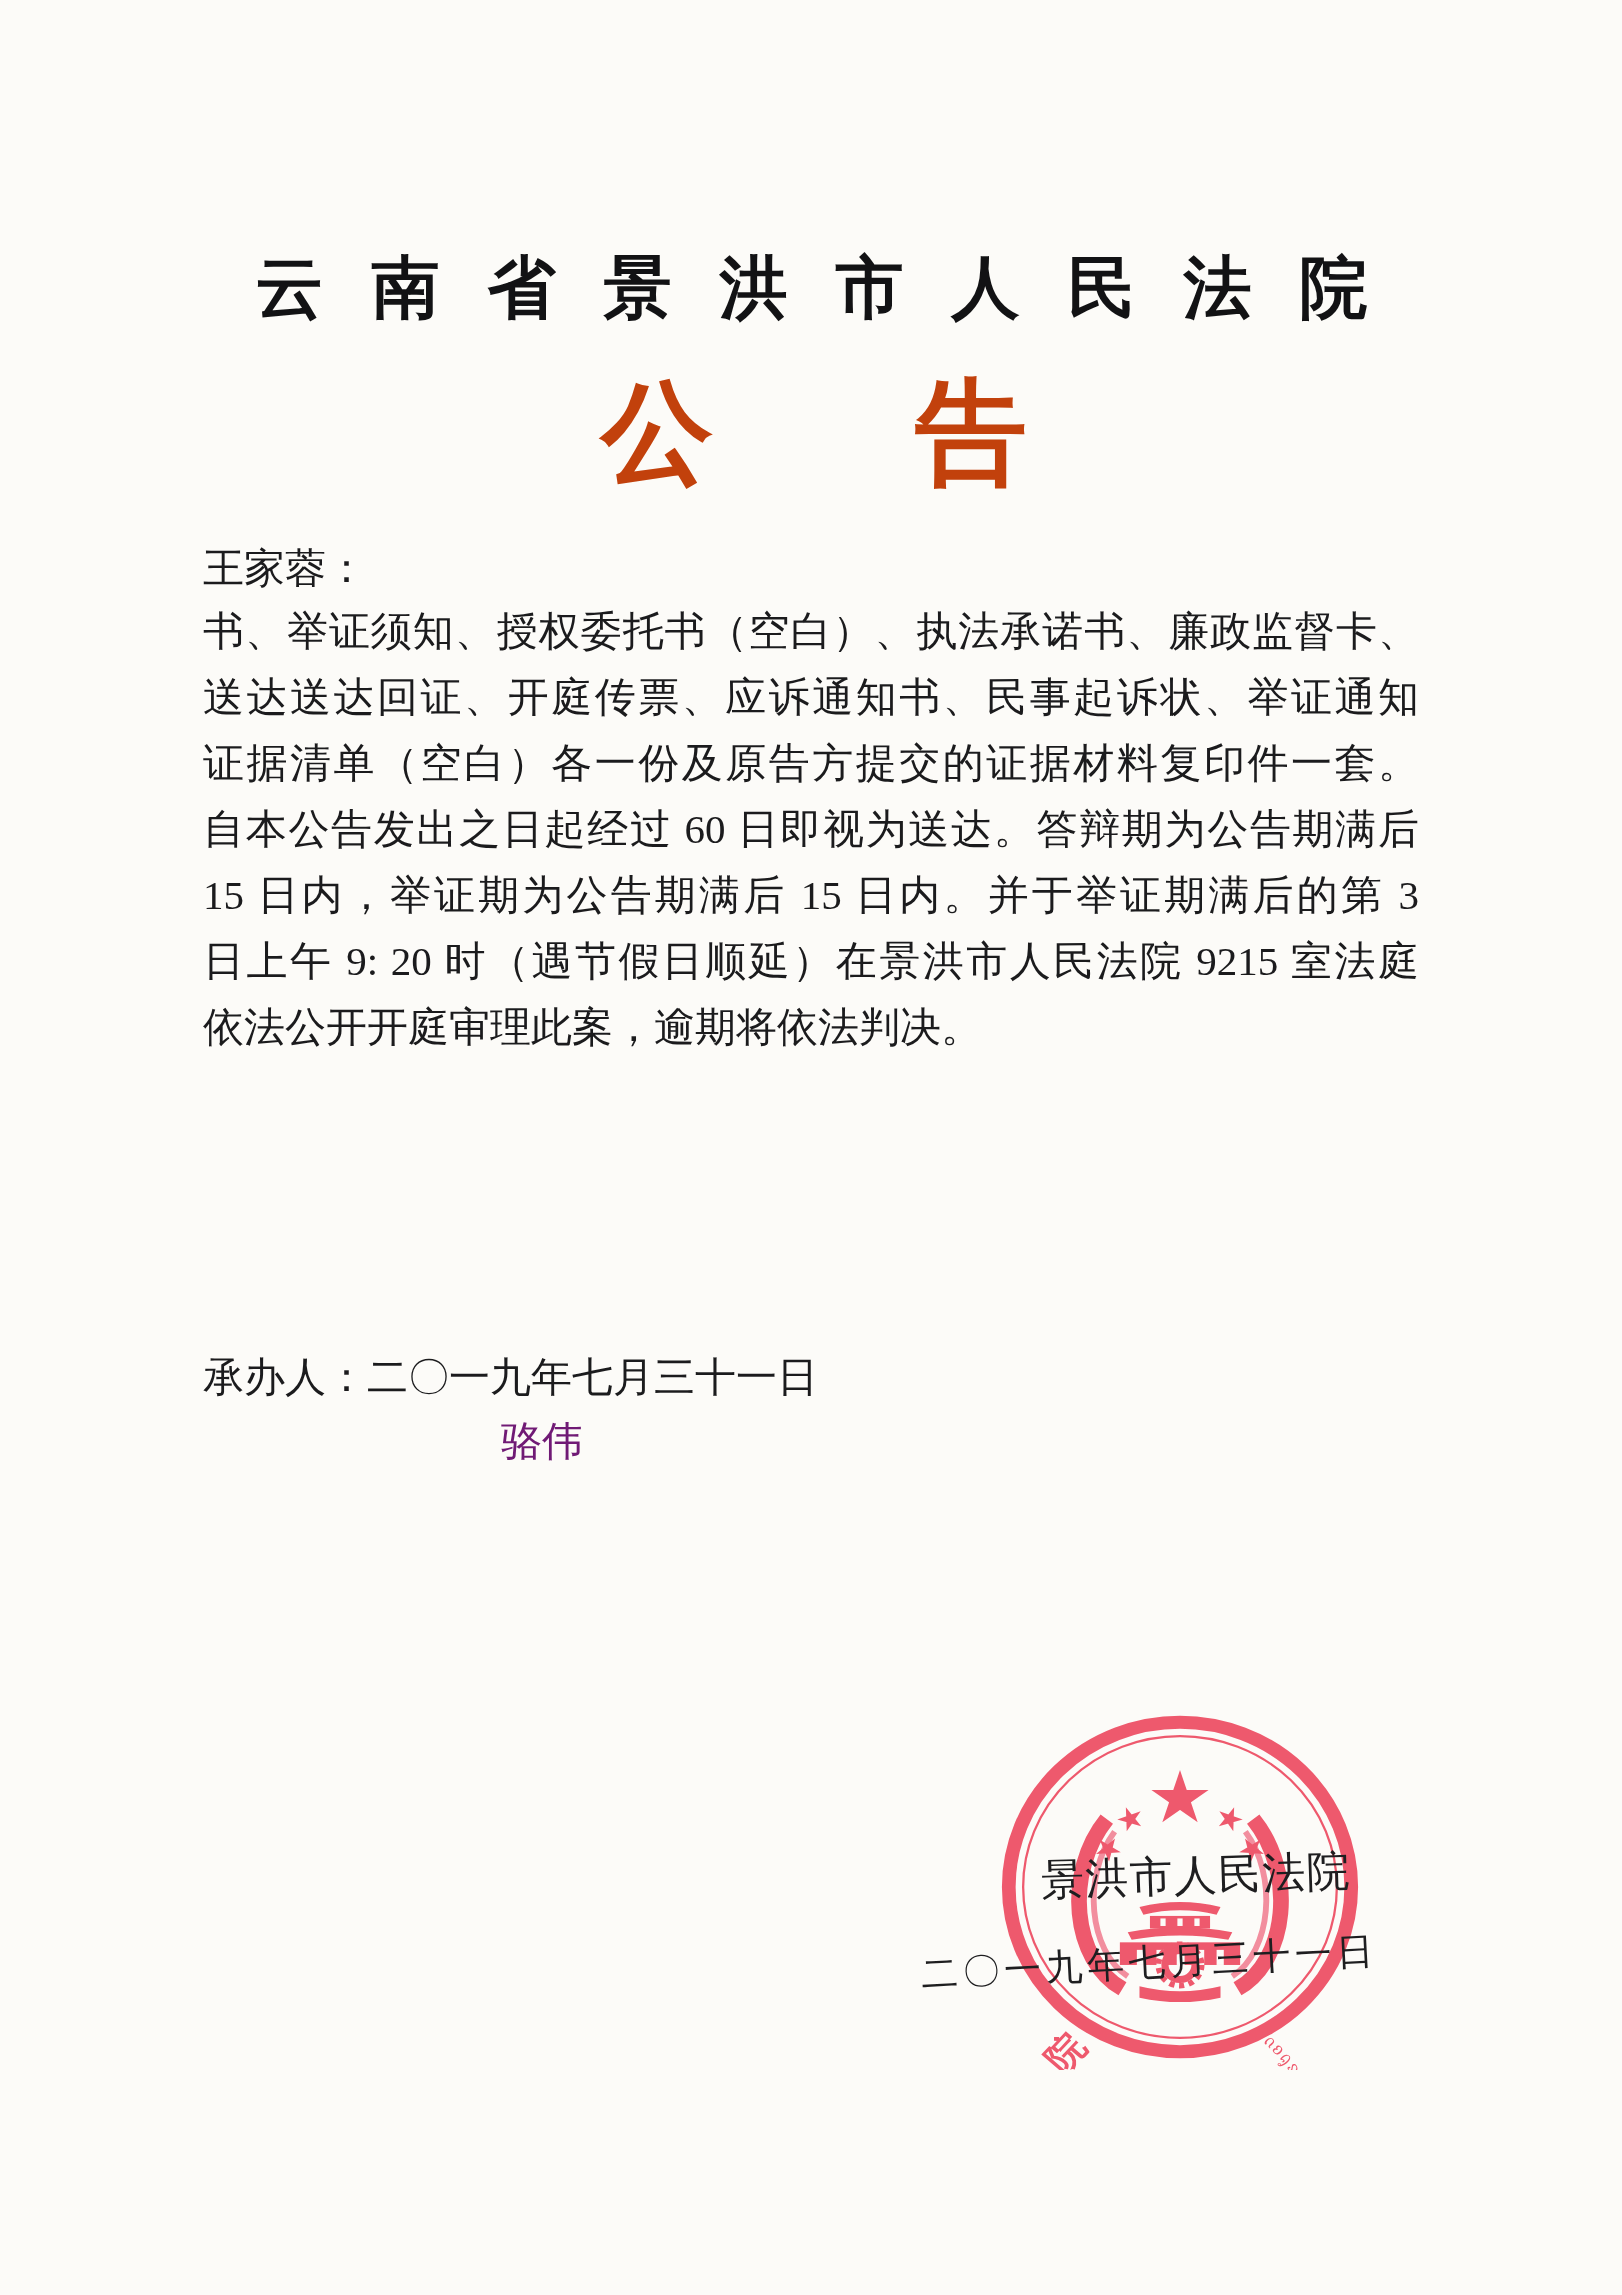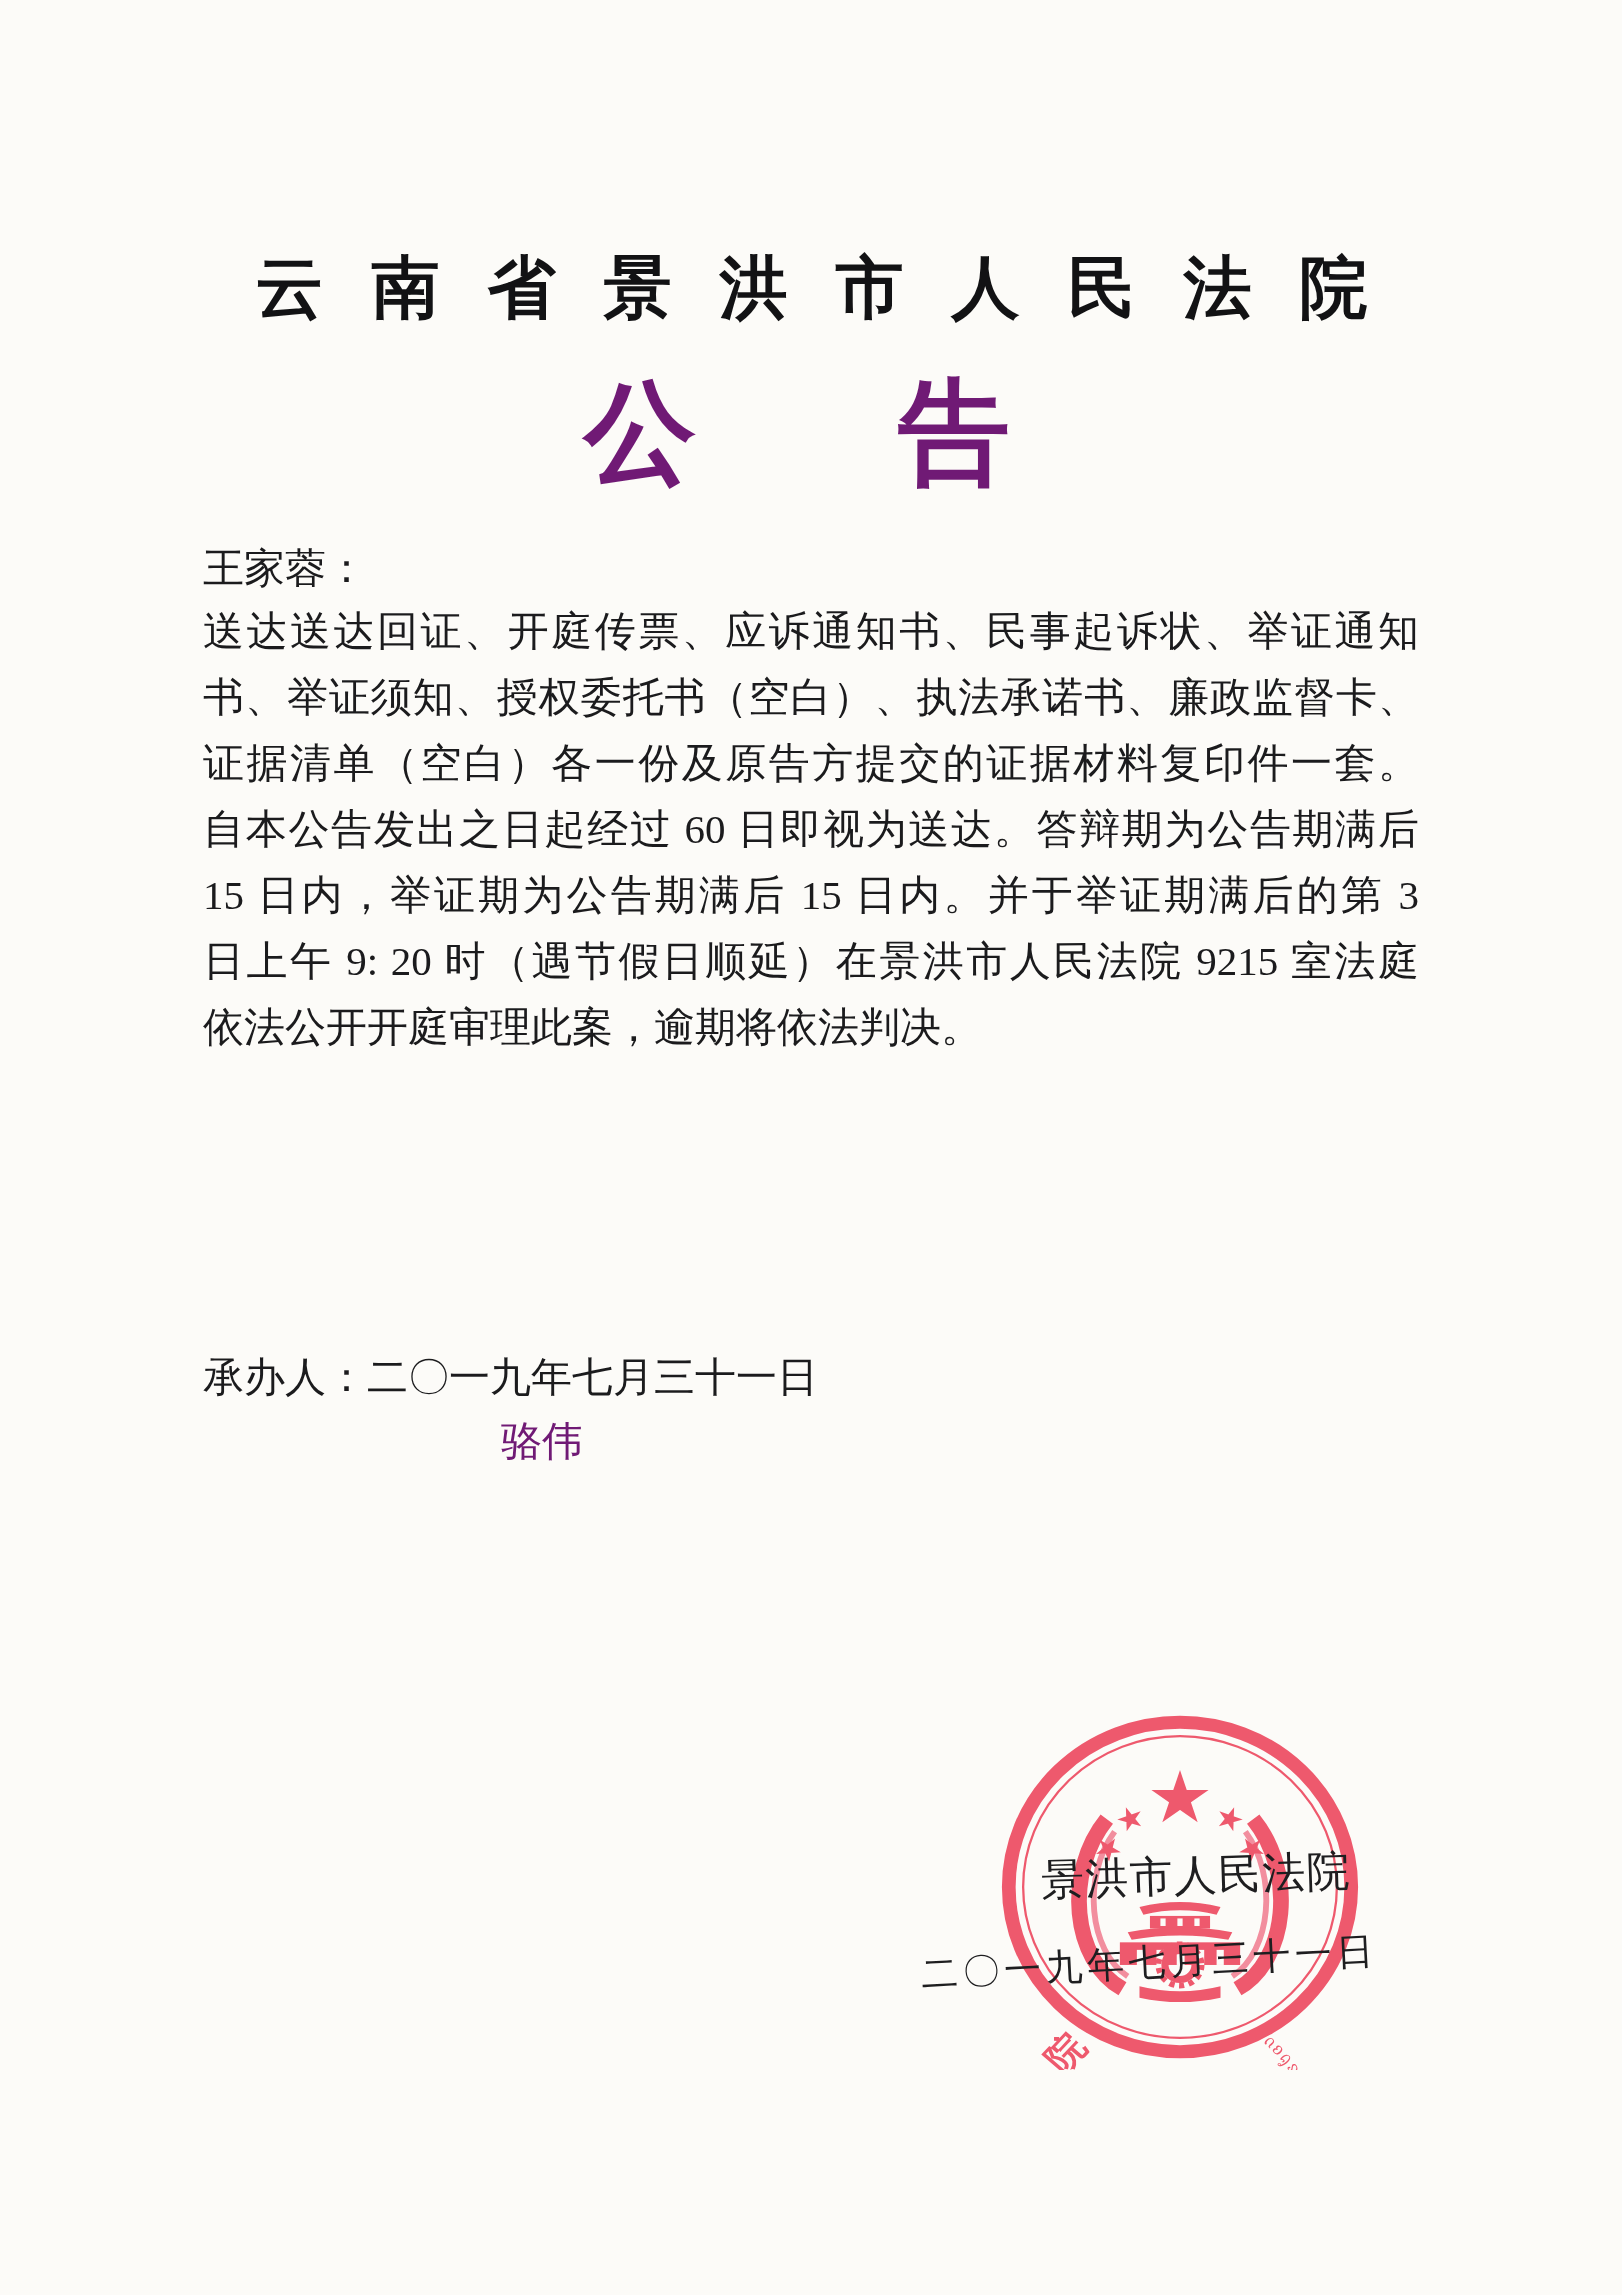--- a/index.html
+++ b/index.html
@@ -13,23 +13,23 @@
     color:#1b1b1d;
   }
   .court-title{
     position:absolute;top:243px;left:0;width:1623px;
     margin:0;text-align:center;
     font-size:68px;font-weight:bold;color:#121214;
     letter-spacing:48px;text-indent:48px;
     white-space:nowrap;
   }
   .announce-title{
-    position:absolute;top:358px;left:0;width:1594px;
+    position:absolute;top:358px;left:17px;width:1594px;
     margin:0;text-align:center;
-    font-size:112px;font-weight:bold;color:#701a75;
+    font-size:112px;font-weight:bold;color:#c2410c;
     word-spacing:174px;
     white-space:nowrap;
   }
   .salutation{
     position:absolute;top:543px;left:203px;
     font-size:41px;line-height:51px;color:#1b1b1d;
   }
   .body-block{
     position:absolute;top:598px;left:203px;width:1216px;
     font-size:41px;line-height:66px;color:#1b1b1d;
@@ -71,22 +71,22 @@
 
 <div class="page">
 
   <h1 class="court-title">云南省景洪市人民法院</h1>
 
   <h2 class="announce-title">公 告</h2>
 
   <div class="salutation">王家蓉：</div>
 
   <div class="body-block">
+    <div class="bl">书、举证须知、授权委托书（空白）、执法承诺书、廉政监督卡、</div>
     <div class="bl">送达送达回证、开庭传票、应诉通知书、民事起诉状、举证通知</div>
-    <div class="bl">书、举证须知、授权委托书（空白）、执法承诺书、廉政监督卡、</div>
     <div class="bl">证据清单（空白）各一份及原告方提交的证据材料复印件一套。</div>
     <div class="bl">自本公告发出之日起经过 60 日即视为送达。答辩期为公告期满后</div>
     <div class="bl">15 日内，举证期为公告期满后 15 日内。并于举证期满后的第 3</div>
     <div class="bl">日上午 9: 20 时（遇节假日顺延）在景洪市人民法院 9215 室法庭</div>
     <div class="bl last">依法公开开庭审理此案，逾期将依法判决。</div>
   </div>
 
   <div class="handler-line">承办人：二〇一九年七月三十一日</div>
 
   <div class="handler-name">骆伟</div>

